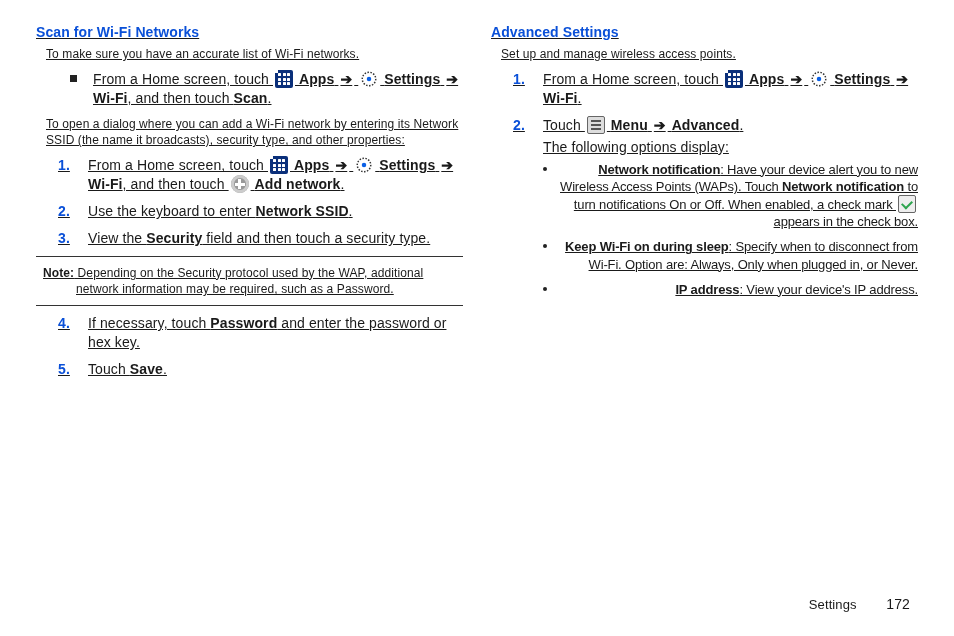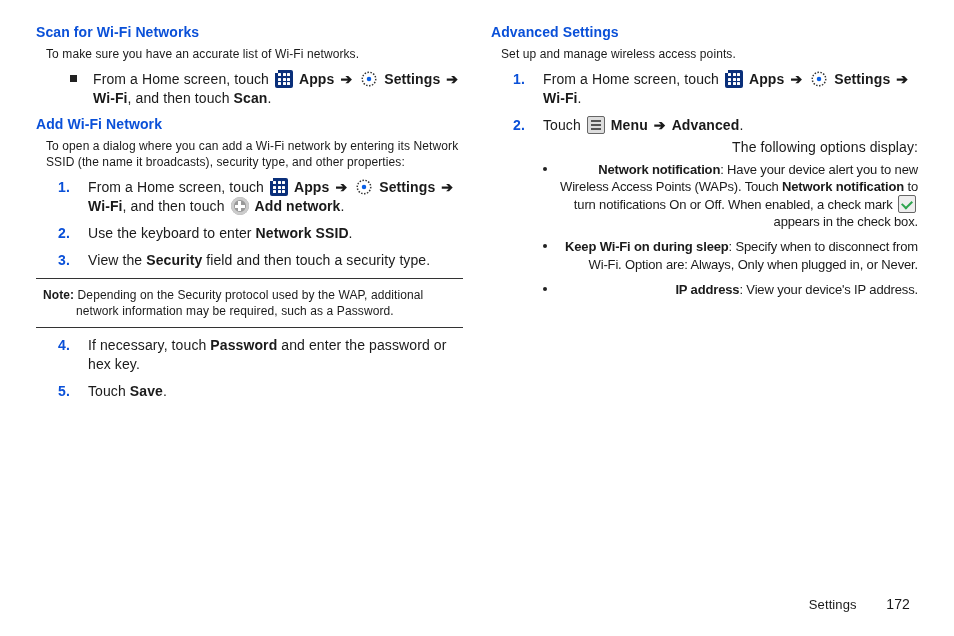--- a/index.html
+++ b/index.html
@@ -17,20 +17,21 @@
   .page {
     display: flex;
     padding: 24px 36px 8px 36px;
     column-gap: 28px;
     box-sizing: border-box;
     width: 100%;
   }
   .col {
     flex: 1;
     min-width: 0;
+    text-decoration: underline;
   }
   .sec-head {
     color: #0a50d8;
     font-weight: 700;
     font-size: 14px;
     margin: 0 0 6px 0;
   }
   p {
     margin: 0 0 8px 0;
     line-height: 1.35;
@@ -158,21 +159,20 @@
     margin: 8px 0;
   }
   .note-block p {
     margin: 2px 0 2px 0;
     text-indent: -33px;
     padding-left: 40px;
   }
   .second-line {
     display: block;
     margin-top: 3px;
-    text-align: right;
   }
   .footer {
     position: absolute;
     bottom: 24px;
     right: 44px;
     font-size: 13px;
   }
   .footer .pg {
     display: inline-block;
     margin-left: 26px;
@@ -200,21 +200,20 @@
         <span class="icon icon-settings"><svg viewBox="0 0 24 24">
               <circle cx="12" cy="12" r="9" fill="none" stroke="#333" stroke-width="2" stroke-dasharray="2,2"></circle>
               <circle cx="12" cy="12" r="3" fill="#0a60e6"></circle>
             </svg></span>
         <b>Settings</b>
         <span class="arrow">➔</span>
         <b>Wi-Fi</b><span>, and then touch </span><b>Scan</b>.
       </div>
     </div>
 
-    <div class="sec-head">Add Wi-Fi Network</div>
     <p class="intro">To open a dialog where you can add a Wi-Fi network by entering its Network SSID (the name it broadcasts), security type, and other properties:</p>
 
     <ol>
       <li>
         <span class="num">1.</span>
         <div class="li-body">
           <span>From a Home screen, touch </span>
           <span class="icon icon-apps"><span class="g1"></span><span class="g2"></span><span class="g3"></span><span class="g4"></span><span class="g5"></span><span class="g6"></span><span class="g7"></span><span class="g8"></span><span class="g9"></span></span>
           <b>Apps</b>
           <span class="arrow">➔</span>

